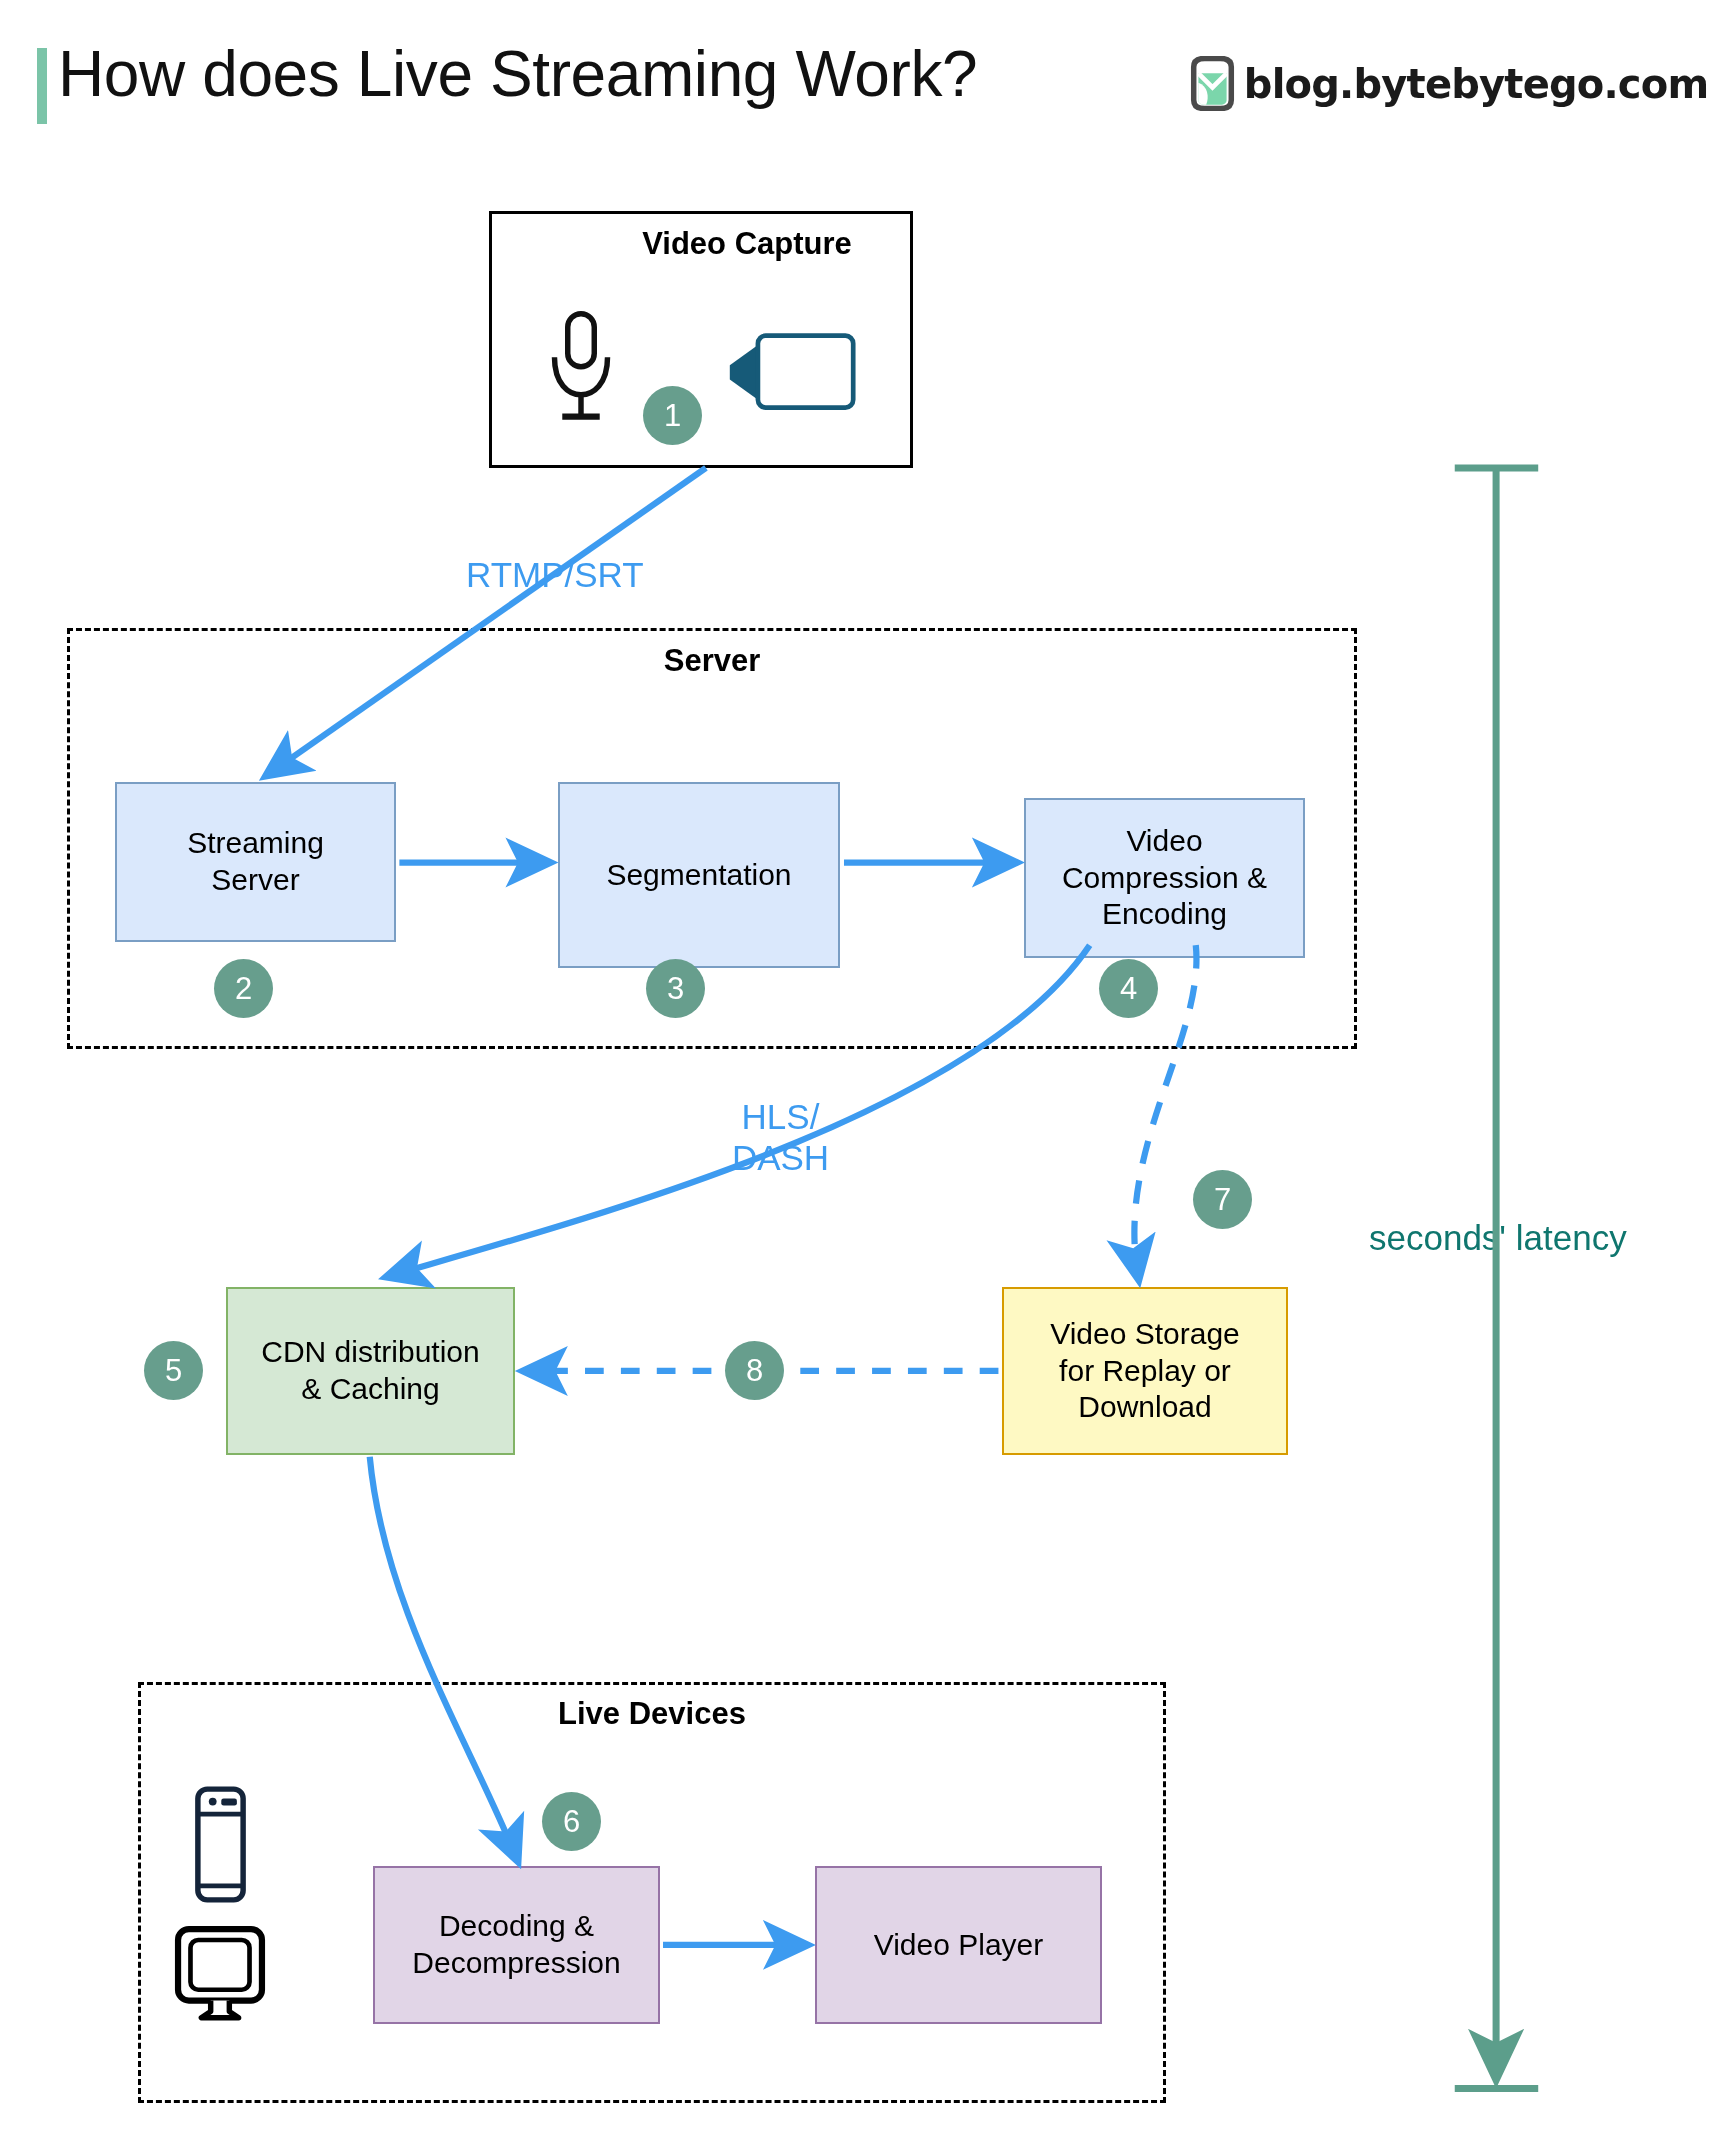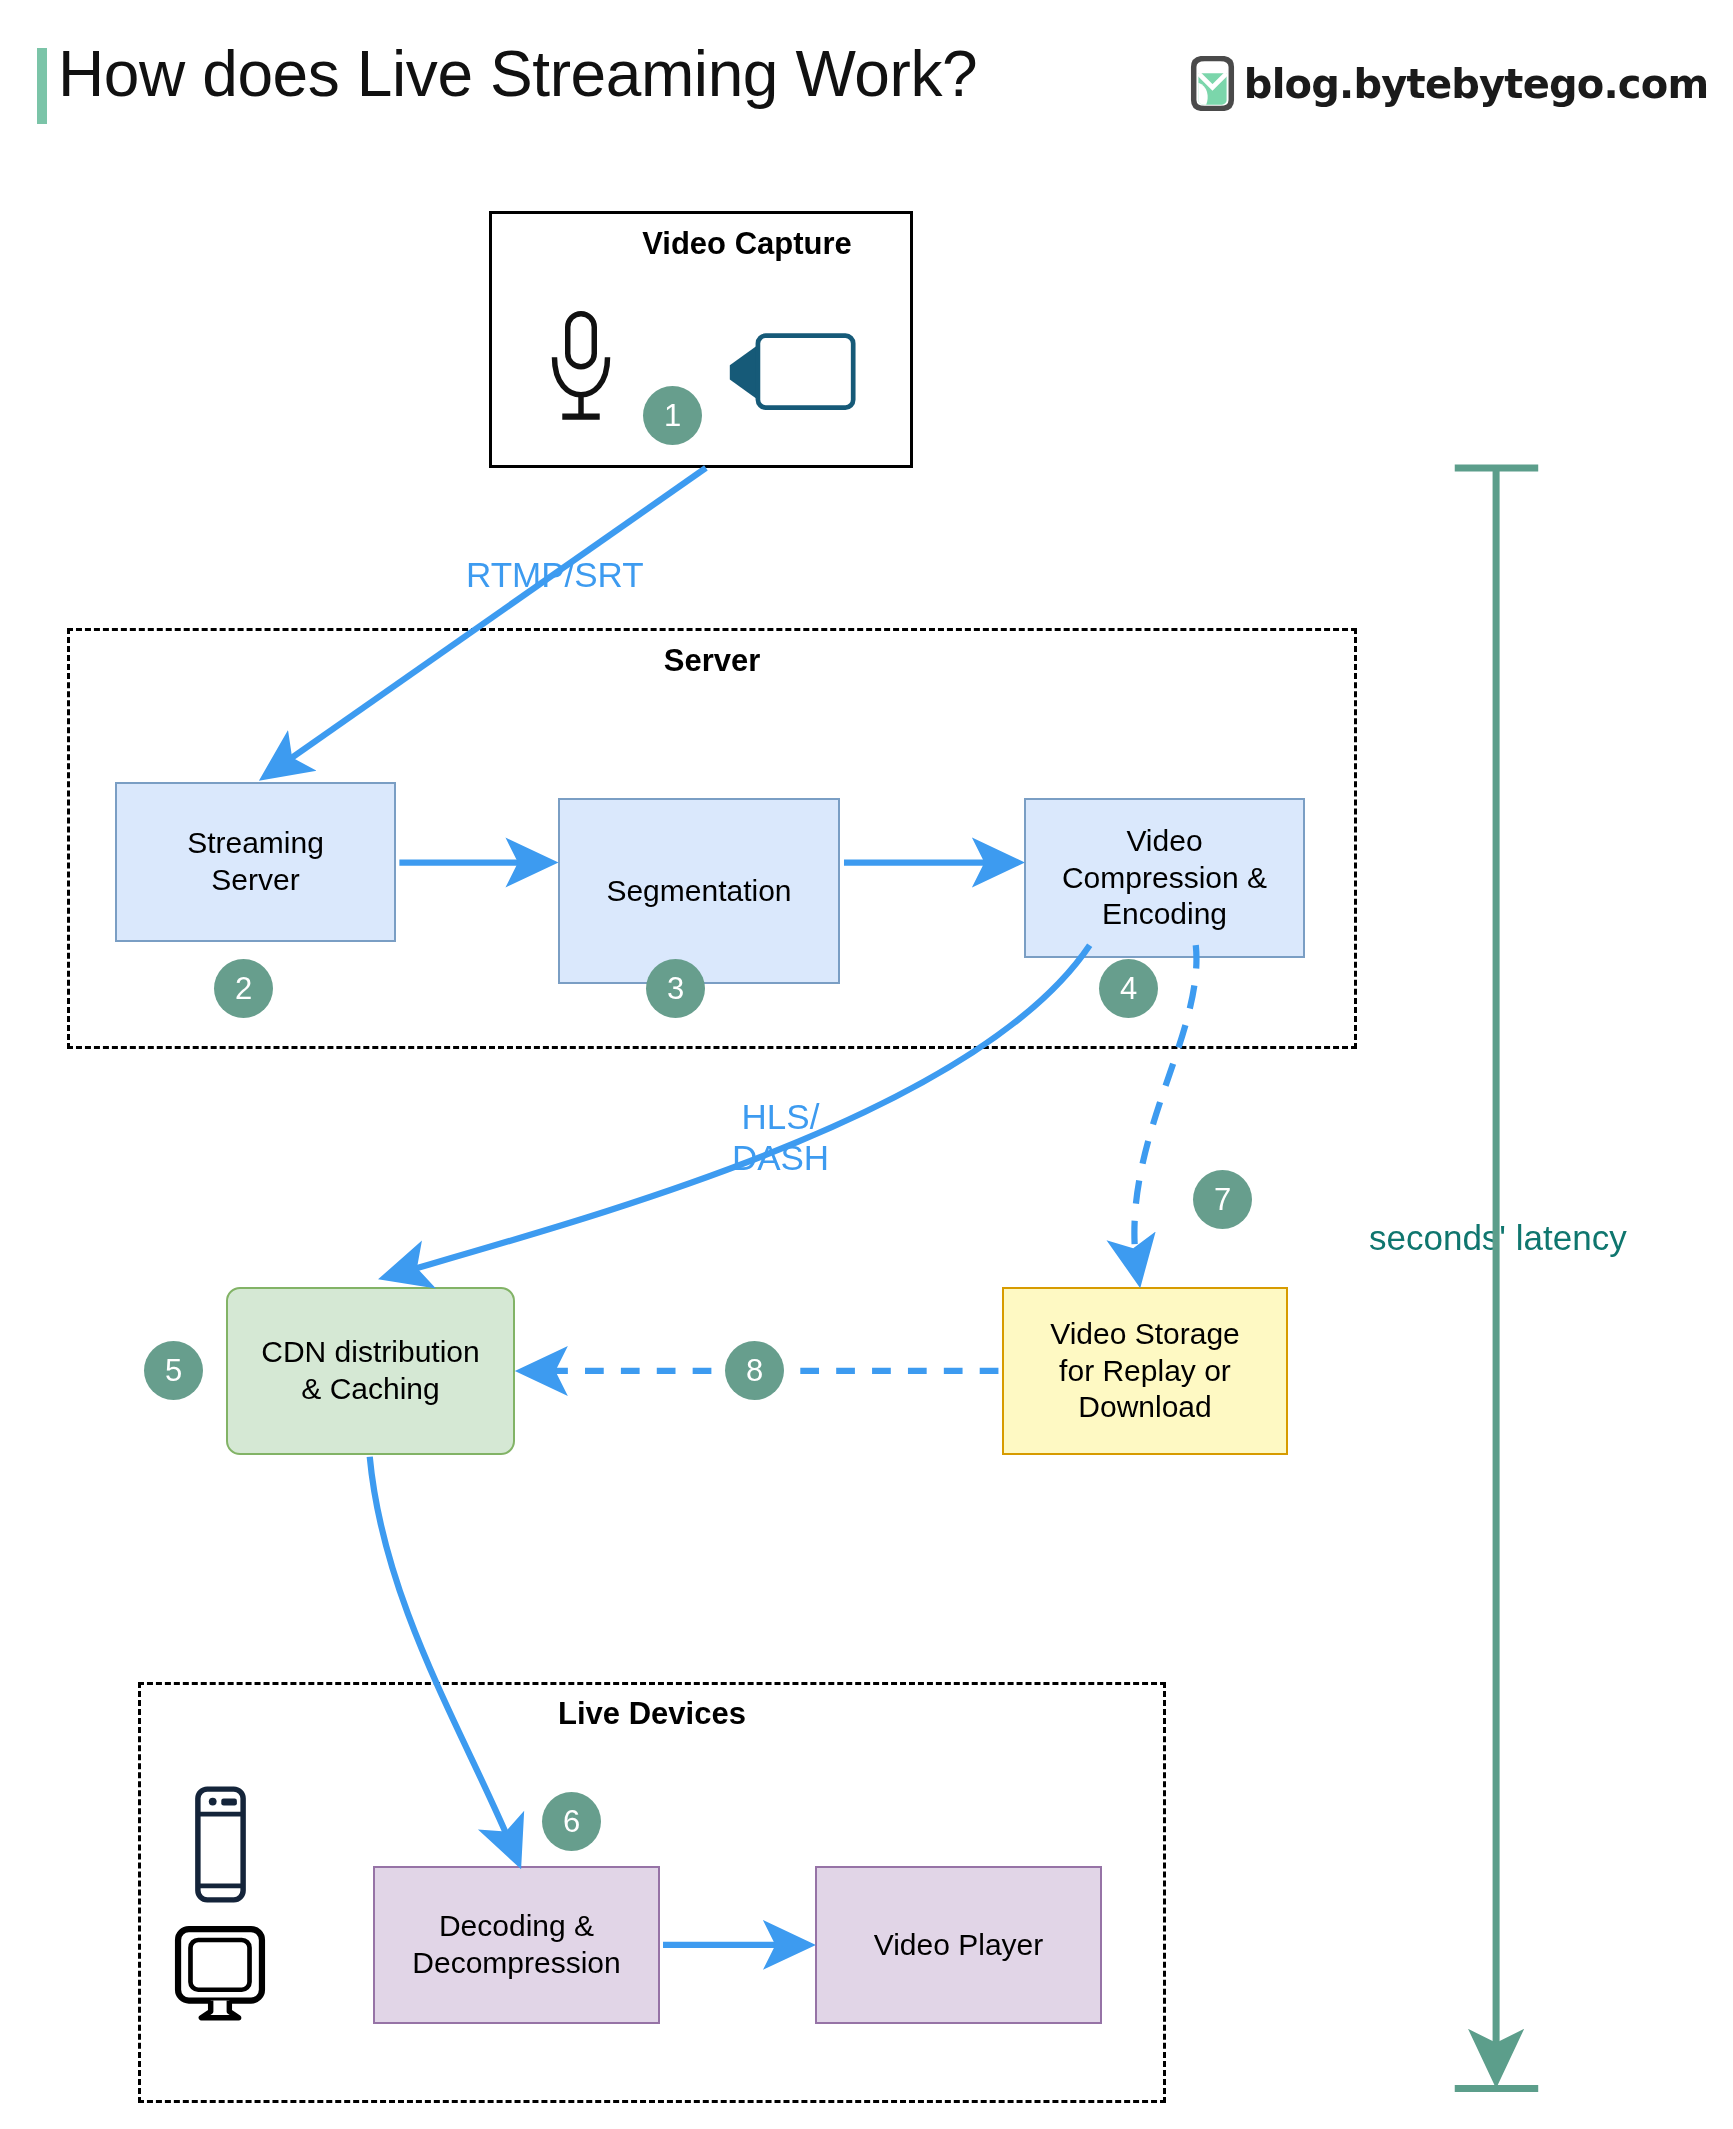--- a/index.html
+++ b/index.html
@@ -168,29 +168,29 @@
 
   <div class="badge" style="left:643px; top:386px;">1</div>
 
   <div class="container-dashed" style="left:67px; top:628px; width:1290px; height:421px;"></div>
   <div class="container-label" style="left:67px; top:643px; width:1290px;">Server</div>
 
   <div class="box box-blue" style="left:115px; top:782px; width:281px; height:160px; white-space:pre-line;">Streaming
 Server</div>
   <div class="badge" style="left:214px; top:959px;">2</div>
 
-  <div class="box box-blue" style="left:558px; top:782px; width:282px; height:186px;margin-top:16px;">Segmentation</div>
+  <div class="box box-blue" style="left:558px; top:782px; width:282px; height:186px;">Segmentation</div>
   <div class="badge" style="left:646px; top:959px;">3</div>
 
   <div class="box box-blue" style="left:1024px; top:782px; width:281px; height:160px; white-space:pre-line;margin-top:16px;">Video
 Compression &amp;
 Encoding</div>
   <div class="badge" style="left:1099px; top:959px;">4</div>
 
-  <div class="box box-green" style="left:226px; top:1287px; width:289px; height:168px; white-space:pre-line;border-radius:14px;">CDN distribution
+  <div class="box box-green" style="left:226px; top:1287px; width:289px; height:168px; white-space:pre-line;">CDN distribution
 &amp; Caching</div>
   <div class="badge" style="left:144px; top:1341px;">5</div>
 
   <div class="box box-orange" style="left:1002px; top:1287px; width:286px; height:168px; white-space:pre-line;">Video Storage
 for Replay or
 Download</div>
 
   <div class="badge" style="left:725px; top:1341px;">8</div>
 
   <div class="badge" style="left:1193px; top:1170px;">7</div>

